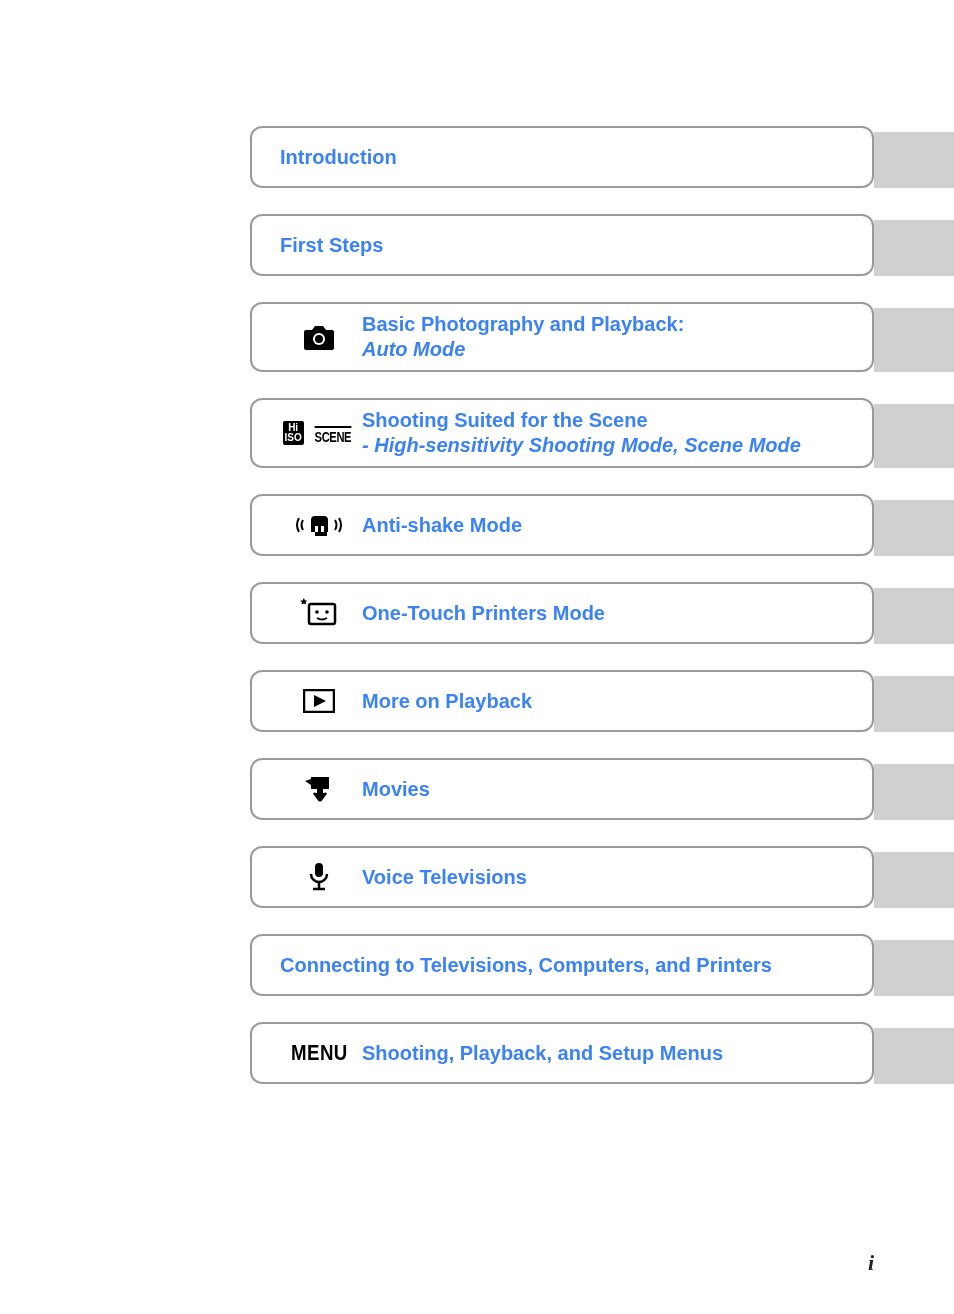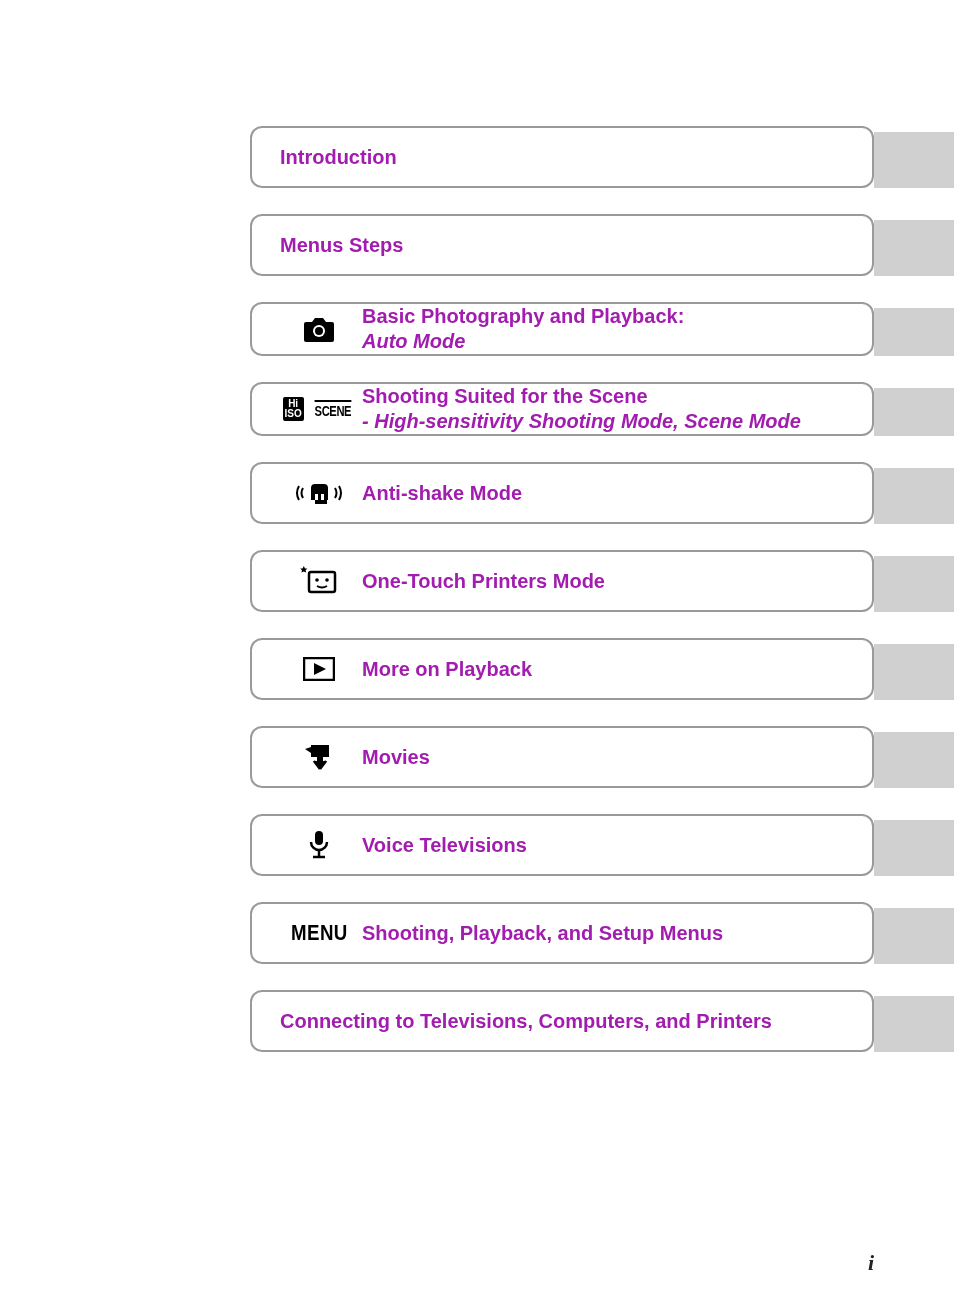--- a/index.html
+++ b/index.html
@@ -15,21 +15,21 @@
     left: 250px;
     top: 126px;
     width: 704px;
   }
   .row {
     position: relative;
     width: 704px;
     height: 62px;
     margin-bottom: 26px;
   }
-  .row.tall { height: 54px; border-radius: 19px; }
+  .row.tall { height: 70px; border-radius: 19px; }
   .tab {
     position: absolute;
     right: 0;
     top: 6px;
     width: 80px;
     height: calc(100% - 6px);
     background: #d0d0d0;
     border-radius: 0;
   }
   .card {
@@ -48,21 +48,21 @@
   .icon-col {
     width: 86px;
     display: flex;
     align-items: center;
     justify-content: center;
     flex-shrink: 0;
   }
   .text-col {
     font-weight: 700;
     font-size: 20px;
-    color: #a21caf;
+    color: #3b82f6;
     line-height: 1.25;
   }
   .text-col .line2 { display:block;font-style:italic; }
   .no-icon .text-col { padding-left: 4px; }
   .page-num {
     position: absolute;
     right: 80px;
     bottom: 38px;
     font-style: italic;
     font-family: Georgia, serif;
@@ -93,38 +93,38 @@
   .scene-word {
     font-family: "Arial Narrow", Arial, sans-serif;
     font-weight:700;
     font-size:14px;
     letter-spacing:-0.5px;
     border-top: 2px solid #000;
     padding-top:1px;
     transform: scaleX(0.8);
     display:inline-block;
   }
-  .scene-group { display:flex; align-items:center; gap:6px; }
+  .scene-group { display:flex; align-items:flex-end; gap:6px; }
 </style>
 </head>
 <body>
 
 <div class="container">
 
   <div class="row">
     <div class="tab"></div>
     <div class="card no-icon">
       <div class="text-col">Introduction</div>
     </div>
   </div>
 
   <div class="row">
     <div class="tab"></div>
     <div class="card no-icon">
-      <div class="text-col">Menus Steps</div>
+      <div class="text-col">First Steps</div>
     </div>
   </div>
 
   <div class="row tall">
     <div class="tab"></div>
     <div class="card">
       <div class="icon-col">
         <svg width="34" height="26" viewBox="0 0 34 26">
             <path fill="#000" d="M4 6h6l3-4h8l3 4h6a2 2 0 0 1 2 2v16a2 2 0 0 1-2 2H4a2 2 0 0 1-2-2V8a2 2 0 0 1 2-2z"></path>
             <circle cx="17" cy="15" r="6" fill="#fff"></circle>
@@ -228,31 +228,31 @@
           <line x1="11" y1="20" x2="11" y2="26" stroke="#000" stroke-width="2.5"></line>
           <line x1="5" y1="27" x2="17" y2="27" stroke="#000" stroke-width="2.5"></line>
         </svg>
       </div>
       <div class="text-col">Voice Televisions</div>
     </div>
   </div>
 
   <div class="row">
     <div class="tab"></div>
-    <div class="card">
-      <div class="icon-col">
-        <span class="menu-word">MENU</span>
-      </div>
-      <div class="text-col">Shooting, Playback, and Setup Menus</div>
-    </div>
-  </div>
-
-  <div class="row">
-    <div class="tab"></div>
     <div class="card no-icon">
       <div class="text-col">Connecting to Televisions, Computers, and Printers</div>
     </div>
   </div>
 
+  <div class="row">
+    <div class="tab"></div>
+    <div class="card">
+      <div class="icon-col">
+        <span class="menu-word">MENU</span>
+      </div>
+      <div class="text-col">Shooting, Playback, and Setup Menus</div>
+    </div>
+  </div>
+
 
 </div>
 
 <div class="page-num">i</div>
 
 </body></html>

